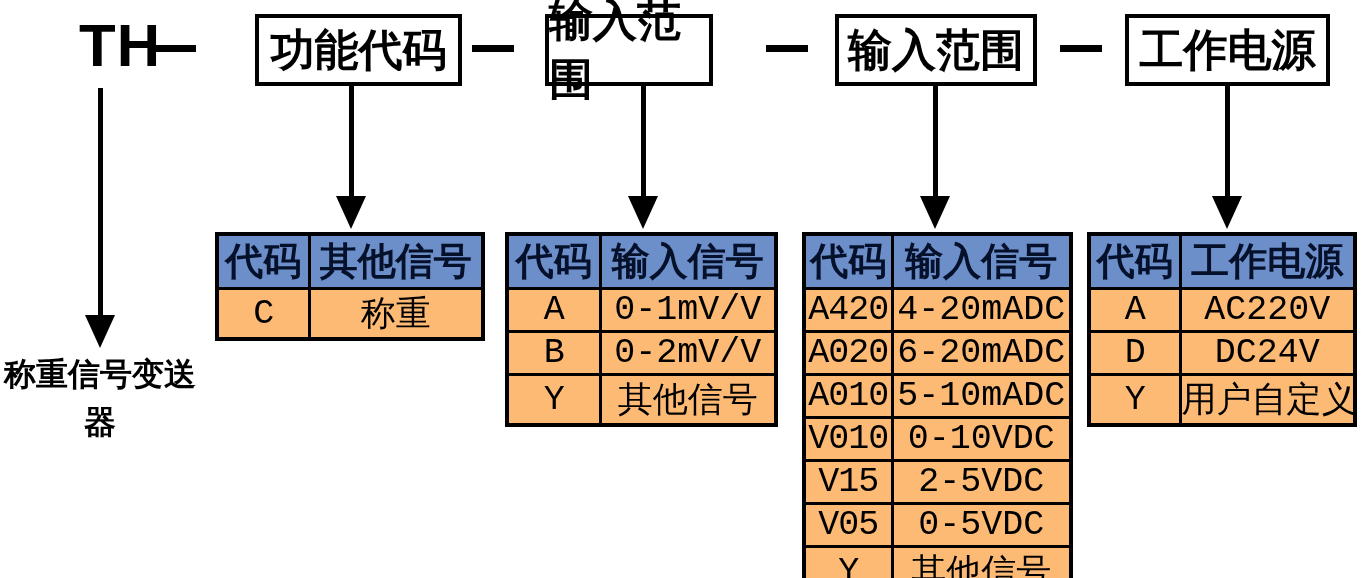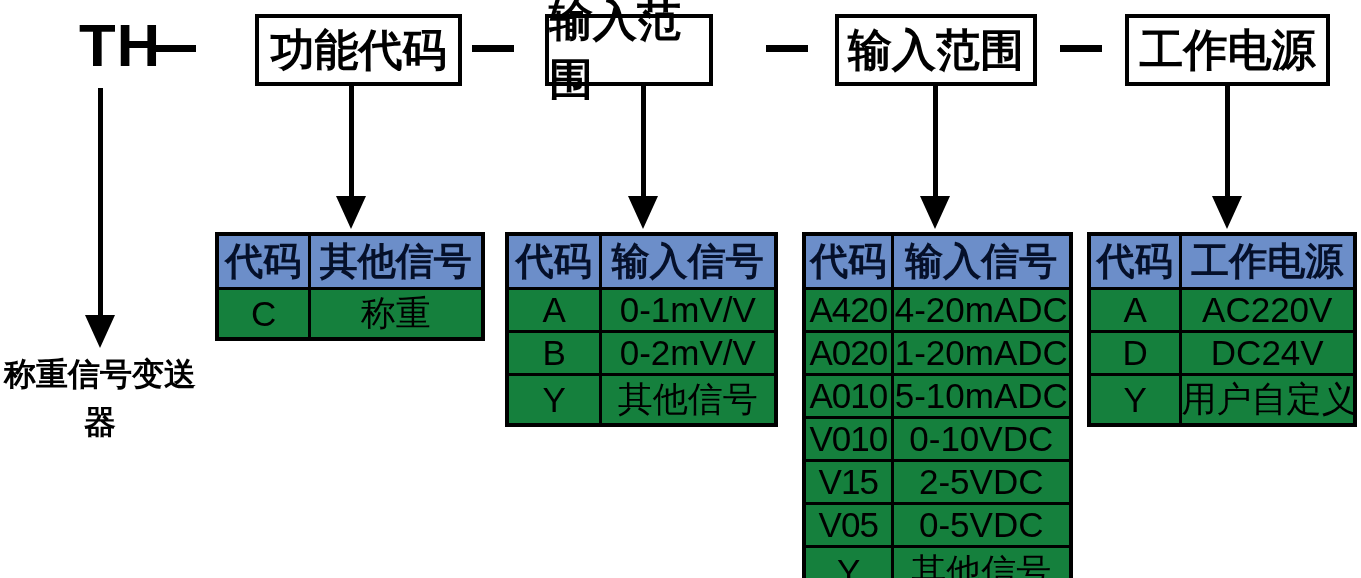--- a/index.html
+++ b/index.html
@@ -26,21 +26,22 @@
     position:absolute; width:0; height:0;
     border-left:15px solid transparent; border-right:15px solid transparent;
     border-top:33px solid var(--line);
   }
   .prefix-label {
     position:absolute; left:0px; top:350px; width:200px;
     font-size:32px; line-height:48px; text-align:center; font-weight:700;
   }
   table.ctable {
     position:absolute; border-collapse:collapse; table-layout:fixed;
-    background:#15803d;
+    background:#fdba74;
+    font-family:Liberation Mono, monospace;
   }
   table.ctable th, table.ctable td {
     border:3px solid var(--line); text-align:center; vertical-align:middle;
     padding:0; overflow:hidden; white-space:nowrap;
   }
   table.ctable { border:4px solid var(--line); }
   table.ctable th {
     background:var(--header-bg); font-size:38px; font-weight:600; height:48px;
     color:#05102a;
   }
@@ -153,21 +154,21 @@
           <th>输入信号</th>
         </tr>
       </thead>
     <tbody>
         <tr>
           <td class="code-cell">A420</td>
           <td class="value-cell">4-20mADC</td>
         </tr>
         <tr>
           <td class="code-cell">A020</td>
-          <td class="value-cell">1-20mADC</td>
+          <td class="value-cell">6-20mADC</td>
         </tr>
         <tr>
           <td class="code-cell">A010</td>
           <td class="value-cell">5-10mADC</td>
         </tr>
         <tr>
           <td class="code-cell">V010</td>
           <td class="value-cell">0-10VDC</td>
         </tr>
         <tr>

